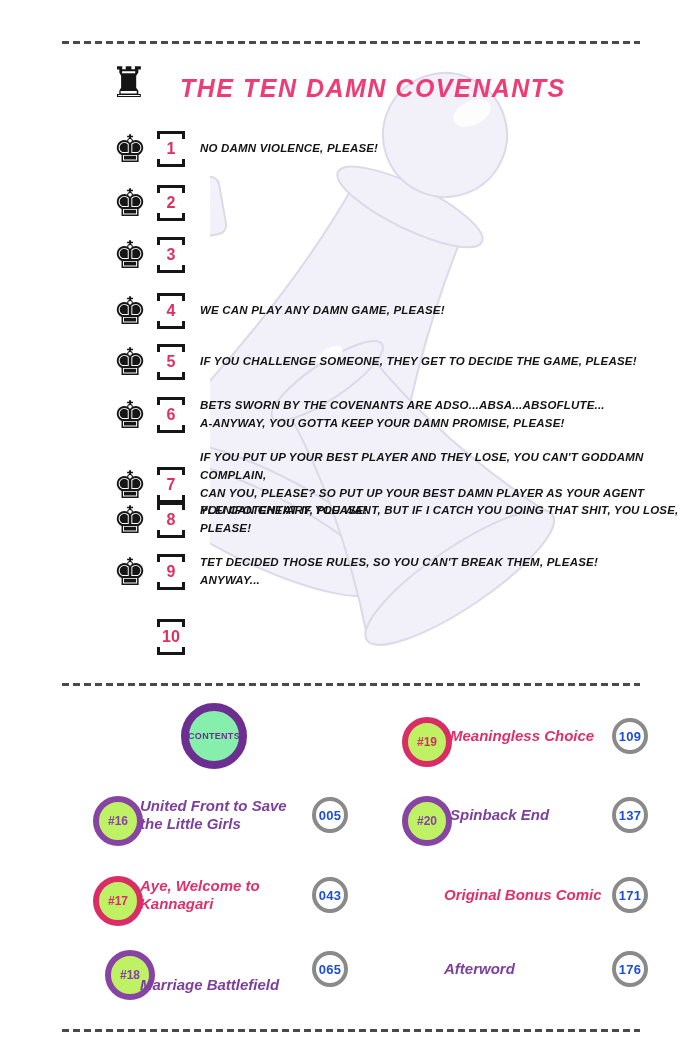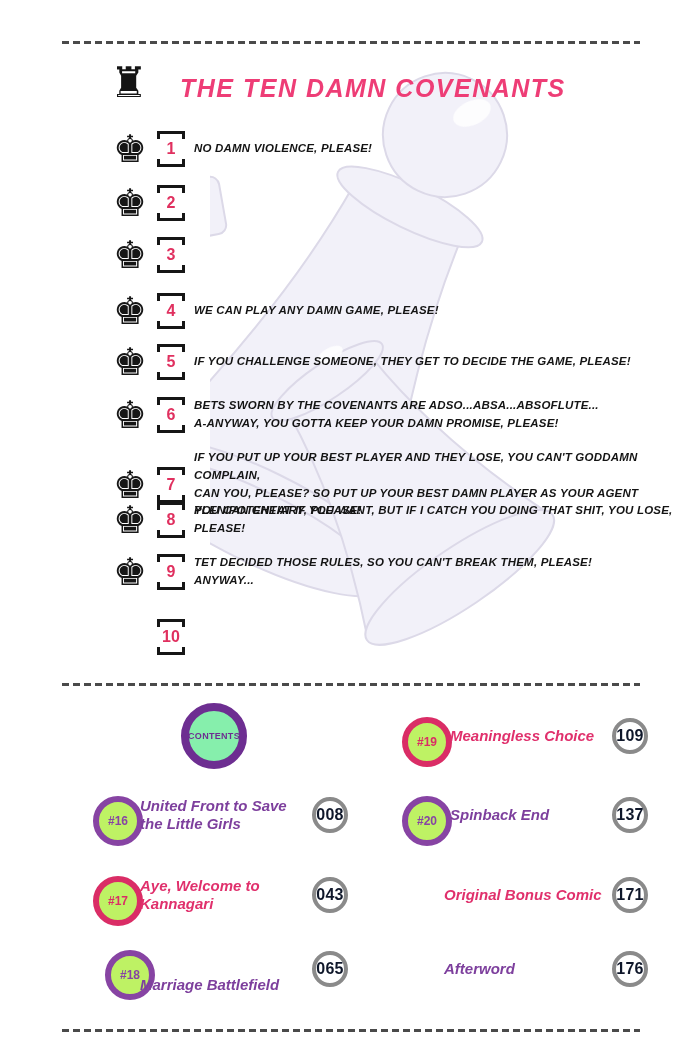--- a/index.html
+++ b/index.html
@@ -20,38 +20,38 @@
   .piece{width:36px;text-align:center;font-family:"DejaVu Sans",sans-serif;font-size:38px;
         line-height:1;color:#161616;flex:0 0 auto;}
   .piece.empty{visibility:hidden;}
   .bracket{position:relative;min-width:20px;height:34px;display:flex;align-items:center;
         justify-content:center;padding:0 4px;flex:0 0 auto;
         color:#e0305f;font-size:16px;font-weight:bold;}
   .bracket::before,.bracket::after{content:"";position:absolute;left:0;right:0;height:5px;}
   .bracket::before{top:-1px;border-top:3px solid #161616;border-left:3px solid #161616;border-right:3px solid #161616;}
   .bracket::after{bottom:-1px;border-bottom:3px solid #161616;border-left:3px solid #161616;border-right:3px solid #161616;}
   .cov-text{font-size:11.5px;font-weight:bold;font-style:italic;color:#141414;
-        letter-spacing:.2px;line-height:1.55;white-space:pre-line;}
+        letter-spacing:.2px;line-height:1.55;white-space:pre-line;margin-left:6px;}
 
   
   .toc-badge{position:absolute;width:38px;height:38px;border-radius:50%;background:#bef264;
         display:flex;align-items:center;justify-content:center;font-weight:bold;font-size:12px;}
   .toc-badge.pink{border:6px solid #da2d66;color:#da2d66;}
   .toc-badge.purple{border:6px solid #8744a3;color:#8744a3;}
   .contents-badge{position:absolute;left:181px;top:703px;width:66px;height:66px;border-radius:50%;
         border:8px solid #6d2e91;background:#86efac;display:flex;align-items:center;justify-content:center;
         box-sizing:border-box;}
   .contents-badge span{font-size:9px;font-weight:bold;color:#6d2e91;letter-spacing:.3px;}
   .toc-title{position:absolute;font-size:15px;font-weight:bold;font-style:italic;
         line-height:1.2;white-space:pre-line;}
   .toc-title.pink{color:#e0306c;}
   .toc-title.purple{color:#7d3f9d;}
   .page-circle{position:absolute;width:36px;height:36px;border-radius:50%;border:4px solid #8a8a8a;
         background:#fff;display:flex;align-items:center;justify-content:center;box-sizing:border-box;
-        font-size:16px;font-weight:bold;color:#0f172a;letter-spacing:.3px;}
+        font-size:13px;font-weight:bold;color:#1d4ed8;letter-spacing:.3px;}
 </style>
 </head>
 <body>
 
 <div class="page">
 
   <svg class="illu" width="480" height="620" viewBox="0 0 480 620">
     <g fill="#f2f1f9" stroke="#dcd9e8" stroke-width="2">
       <g transform="rotate(26 235 80)">
         <path d="M175 165 C168 280 135 400 105 490 L365 490 C335 400 302 280 295 165 Z"></path>
@@ -145,21 +145,21 @@
   <div class="page-circle" style="left:612px;top:718px">
     <span>109</span>
   </div>
 
   <div class="toc-badge purple" style="left:93px;top:796px">
     <span>#16</span>
   </div>
   <div class="toc-title purple" style="left:140px;top:797px">United Front to Save
 the Little Girls</div>
   <div class="page-circle" style="left:312px;top:797px">
-    <span>008</span>
+    <span>005</span>
   </div>
 
   <div class="toc-badge purple" style="left:402px;top:796px">
     <span>#20</span>
   </div>
   <div class="toc-title purple" style="left:450px;top:806px">Spinback End</div>
   <div class="page-circle" style="left:612px;top:797px">
     <span>137</span>
   </div>
 

